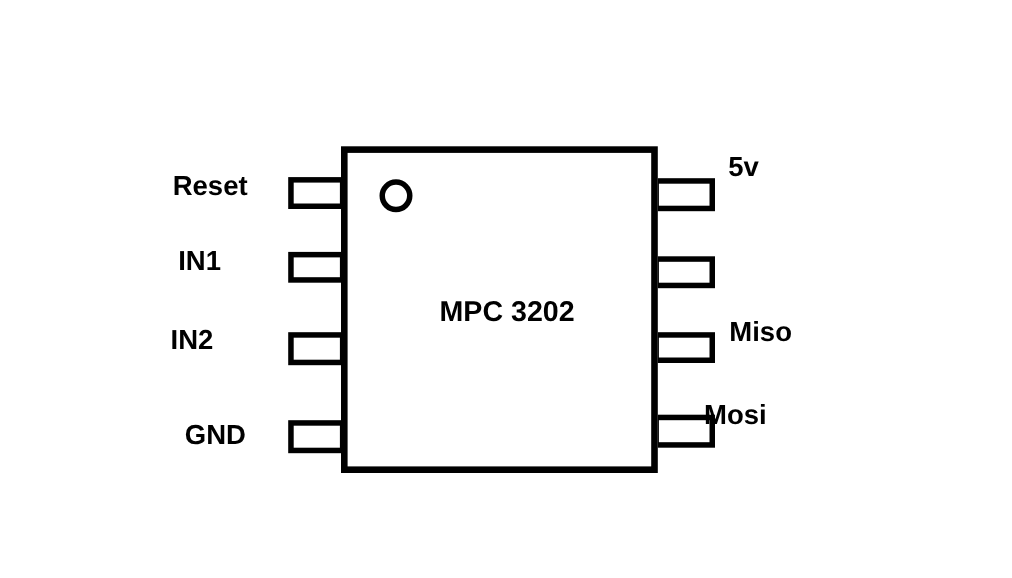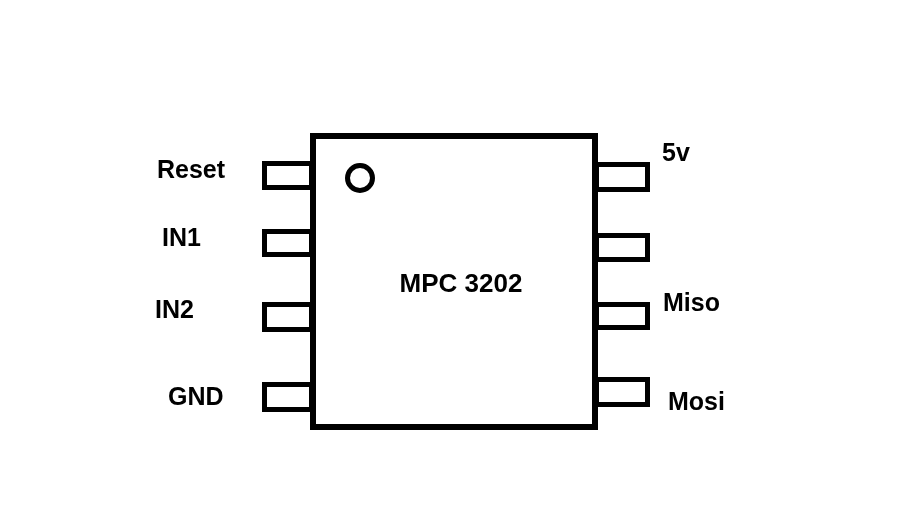--- a/index.html
+++ b/index.html
@@ -82,21 +82,21 @@
     white-space: nowrap;
     z-index: 3;
   }
   .l-reset { left: 157px; top: 157px; }
   .l-in1   { left: 162px; top: 225px; }
   .l-in2   { left: 155px; top: 297px; }
   .l-gnd   { left: 168px; top: 384px; }
   .l-5v    { left: 662px; top: 140px; }
   .l-sck   { left: 662px; top: 210px; }
   .l-miso  { left: 663px; top: 290px; }
-  .l-mosi  { left: 668px; top: 365px; margin-top: 24px; }
+  .l-mosi  { left: 640px; top: 365px; }
 </style>
 </head>
 <body>
 
 <div class="canvas">
 
   <div class="pin left p-reset"></div>
   <div class="pin left p-in1"></div>
   <div class="pin left p-in2"></div>
   <div class="pin left p-gnd"></div>

